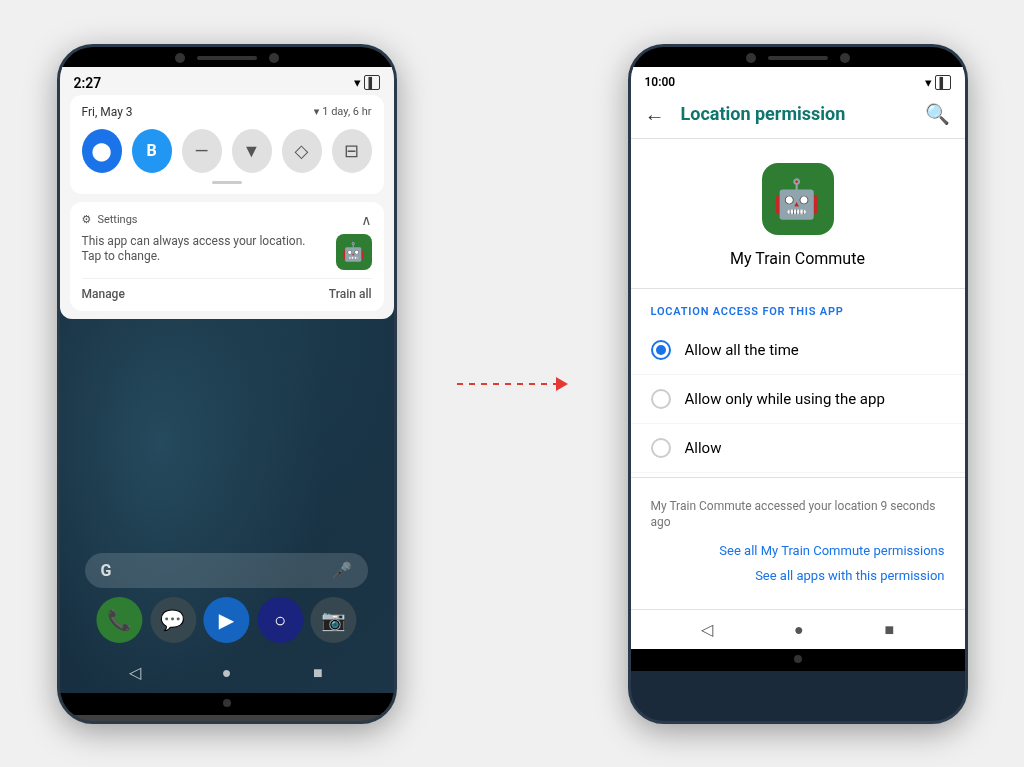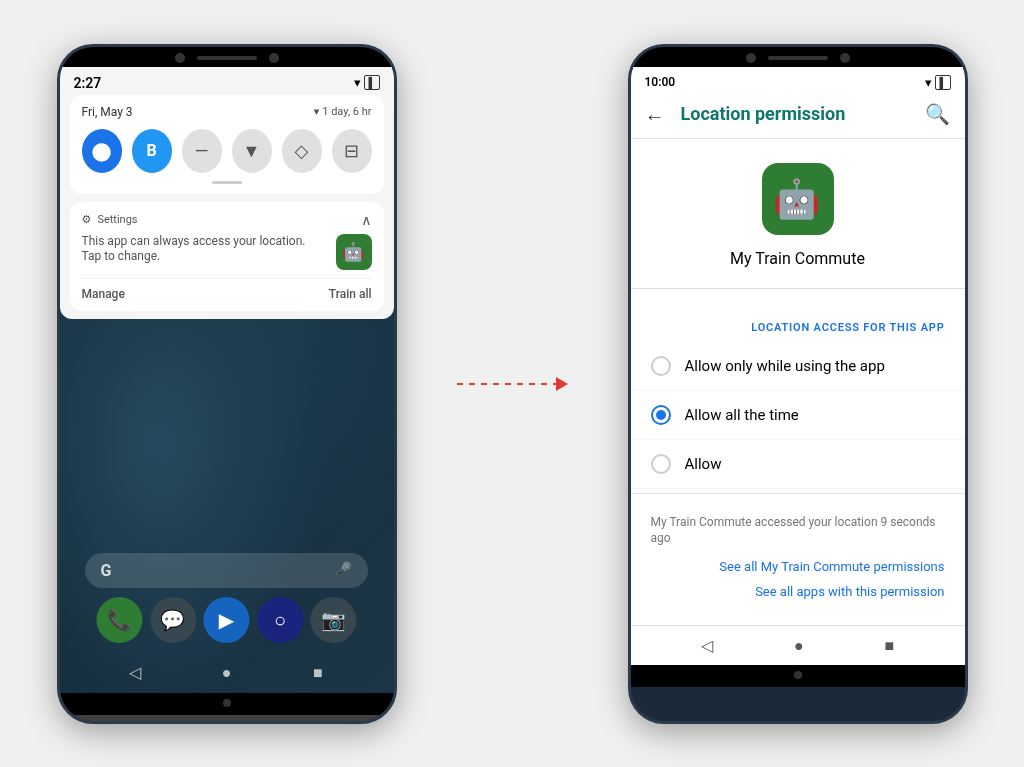--- a/index.html
+++ b/index.html
@@ -436,27 +436,26 @@
     }
 
     
     .permission-section {
       flex: 1;
       background: white;
       overflow-y: auto;
     }
 
     .section-label {
-      padding: 32px 20px 8px;
+      padding: 16px 20px 8px;
       font-size: 11px;
       font-weight: 600;
       color: #1a73e8;
       letter-spacing: 0.8px;
       text-transform: uppercase;
-      text-align: right;
     }
 
     .permission-option {
       display: flex;
       align-items: center;
       padding: 14px 20px;
       border-bottom: 1px solid #f5f5f5;
     }
     .radio-btn {
       width: 20px;
@@ -666,33 +665,33 @@
         <div class="app-icon-large">
           <span class="app-icon-robot">🤖</span>
         </div>
         <span class="app-name">My Train Commute</span>
       </div>
 
       <div class="permission-section">
         <div class="section-label">LOCATION ACCESS FOR THIS APP</div>
 
         <div class="permission-option">
-          <div class="radio-btn"></div>
-          <span class="option-label">Allow only while using the app</span>
-        </div>
-
-        <div class="permission-option">
           <div class="radio-btn selected">
             <div class="radio-inner"></div>
           </div>
           <span class="option-label">Allow all the time</span>
         </div>
 
         <div class="permission-option">
           <div class="radio-btn"></div>
+          <span class="option-label">Allow only while using the app</span>
+        </div>
+
+        <div class="permission-option">
+          <div class="radio-btn"></div>
           <span class="option-label">Allow</span>
         </div>
 
         <div class="divider-line"></div>
 
         <div class="permission-footer">
           <div class="footer-note">My Train Commute accessed your location 9 seconds ago</div>
           <a class="footer-link">See all My Train Commute permissions</a>
           <a class="footer-link">See all apps with this permission</a>
         </div>

